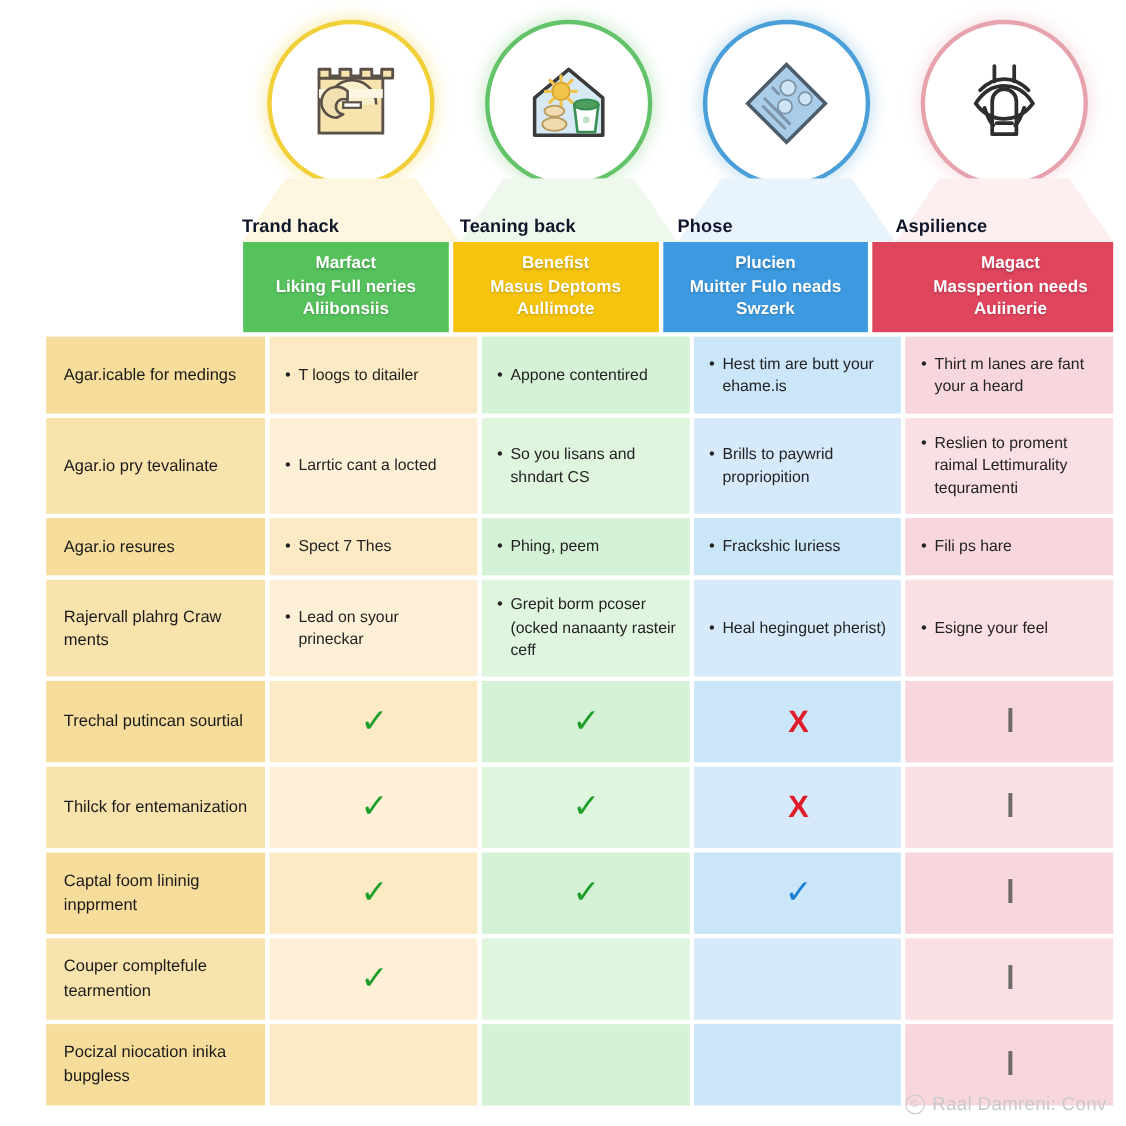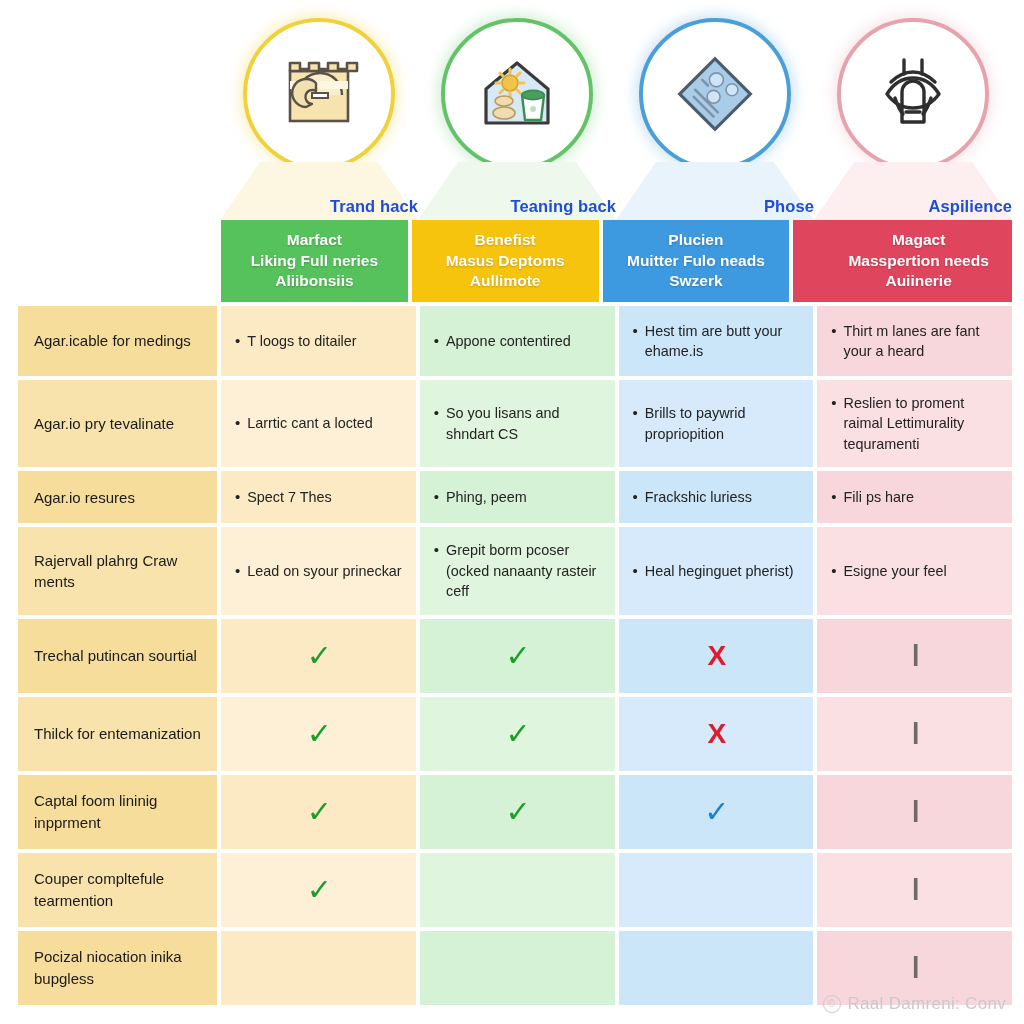--- a/index.html
+++ b/index.html
@@ -24,22 +24,22 @@
   .ic-y{border:4px solid #f2d03a;box-shadow:0 0 14px 3px rgba(242,208,58,.35);}
   .ic-g{border:4px solid #63c368;box-shadow:0 0 14px 3px rgba(99,195,104,.30);}
   .ic-b{border:4px solid #4b9fd8;box-shadow:0 0 14px 3px rgba(75,159,216,.30);}
   .ic-r{border:4px solid #e6a3ad;box-shadow:0 0 14px 3px rgba(230,163,173,.30);}
 
   
   .funnel-row{position:absolute;left:220px;top:162px;width:792px;height:58px;display:flex;}
   .funnel-cell{flex:1 1 0;position:relative;}
   .funnel-shape{position:absolute;left:0;right:0;top:0;bottom:0;}
   .funnel-label{
-    position:absolute;left:0;right:0;bottom:4px;text-align:right;
-    font-size:16.5px;font-weight:bold;color:#1d4ed8;letter-spacing:.1px;
+    position:absolute;left:0;right:0;bottom:4px;text-align:left;
+    font-size:16.5px;font-weight:bold;color:#0f172a;letter-spacing:.1px;
   }
 
   
   .grid{position:absolute;left:18px;top:220px;width:994px;}
   .row{display:flex;align-items:stretch;margin-bottom:4px;}
   .cell-label{
     width:199px;flex:0 0 199px;
     padding:13px 14px 13px 16px;box-sizing:border-box;
     font-size:15px;line-height:1.42;color:#1a1a1a;
     display:flex;align-items:center;
@@ -71,21 +71,21 @@
 
   
   .t-y{background:#fbeac3;}
   .t-g{background:#d6f2d6;}
   .t-b{background:#cbe5f9;}
   .t-r{background:#f8d7dc;}
   .t-y.alt{background:#fdf0d7;}
   .t-g.alt{background:#e0f5de;}
   .t-b.alt{background:#d6eafb;}
   .t-r.alt{background:#fadfe3;}
-  .lab-y{background:#f7dd9b;}
+  .lab-y{background:#f7dd9b;margin-left:24px;}
   .lab-y.alt{background:#f9e3ad;}
 
   
   .mark{font-size:30px;line-height:1;font-weight:bold;}
   .mk-check-green{color:#1d9e29;}
   .mk-check-blue{color:#1b7fd4;}
   .mk-x-red{color:#e01b2a;font-size:28px;}
   .mk-tilde{color:#6e6a66;}
 
   

